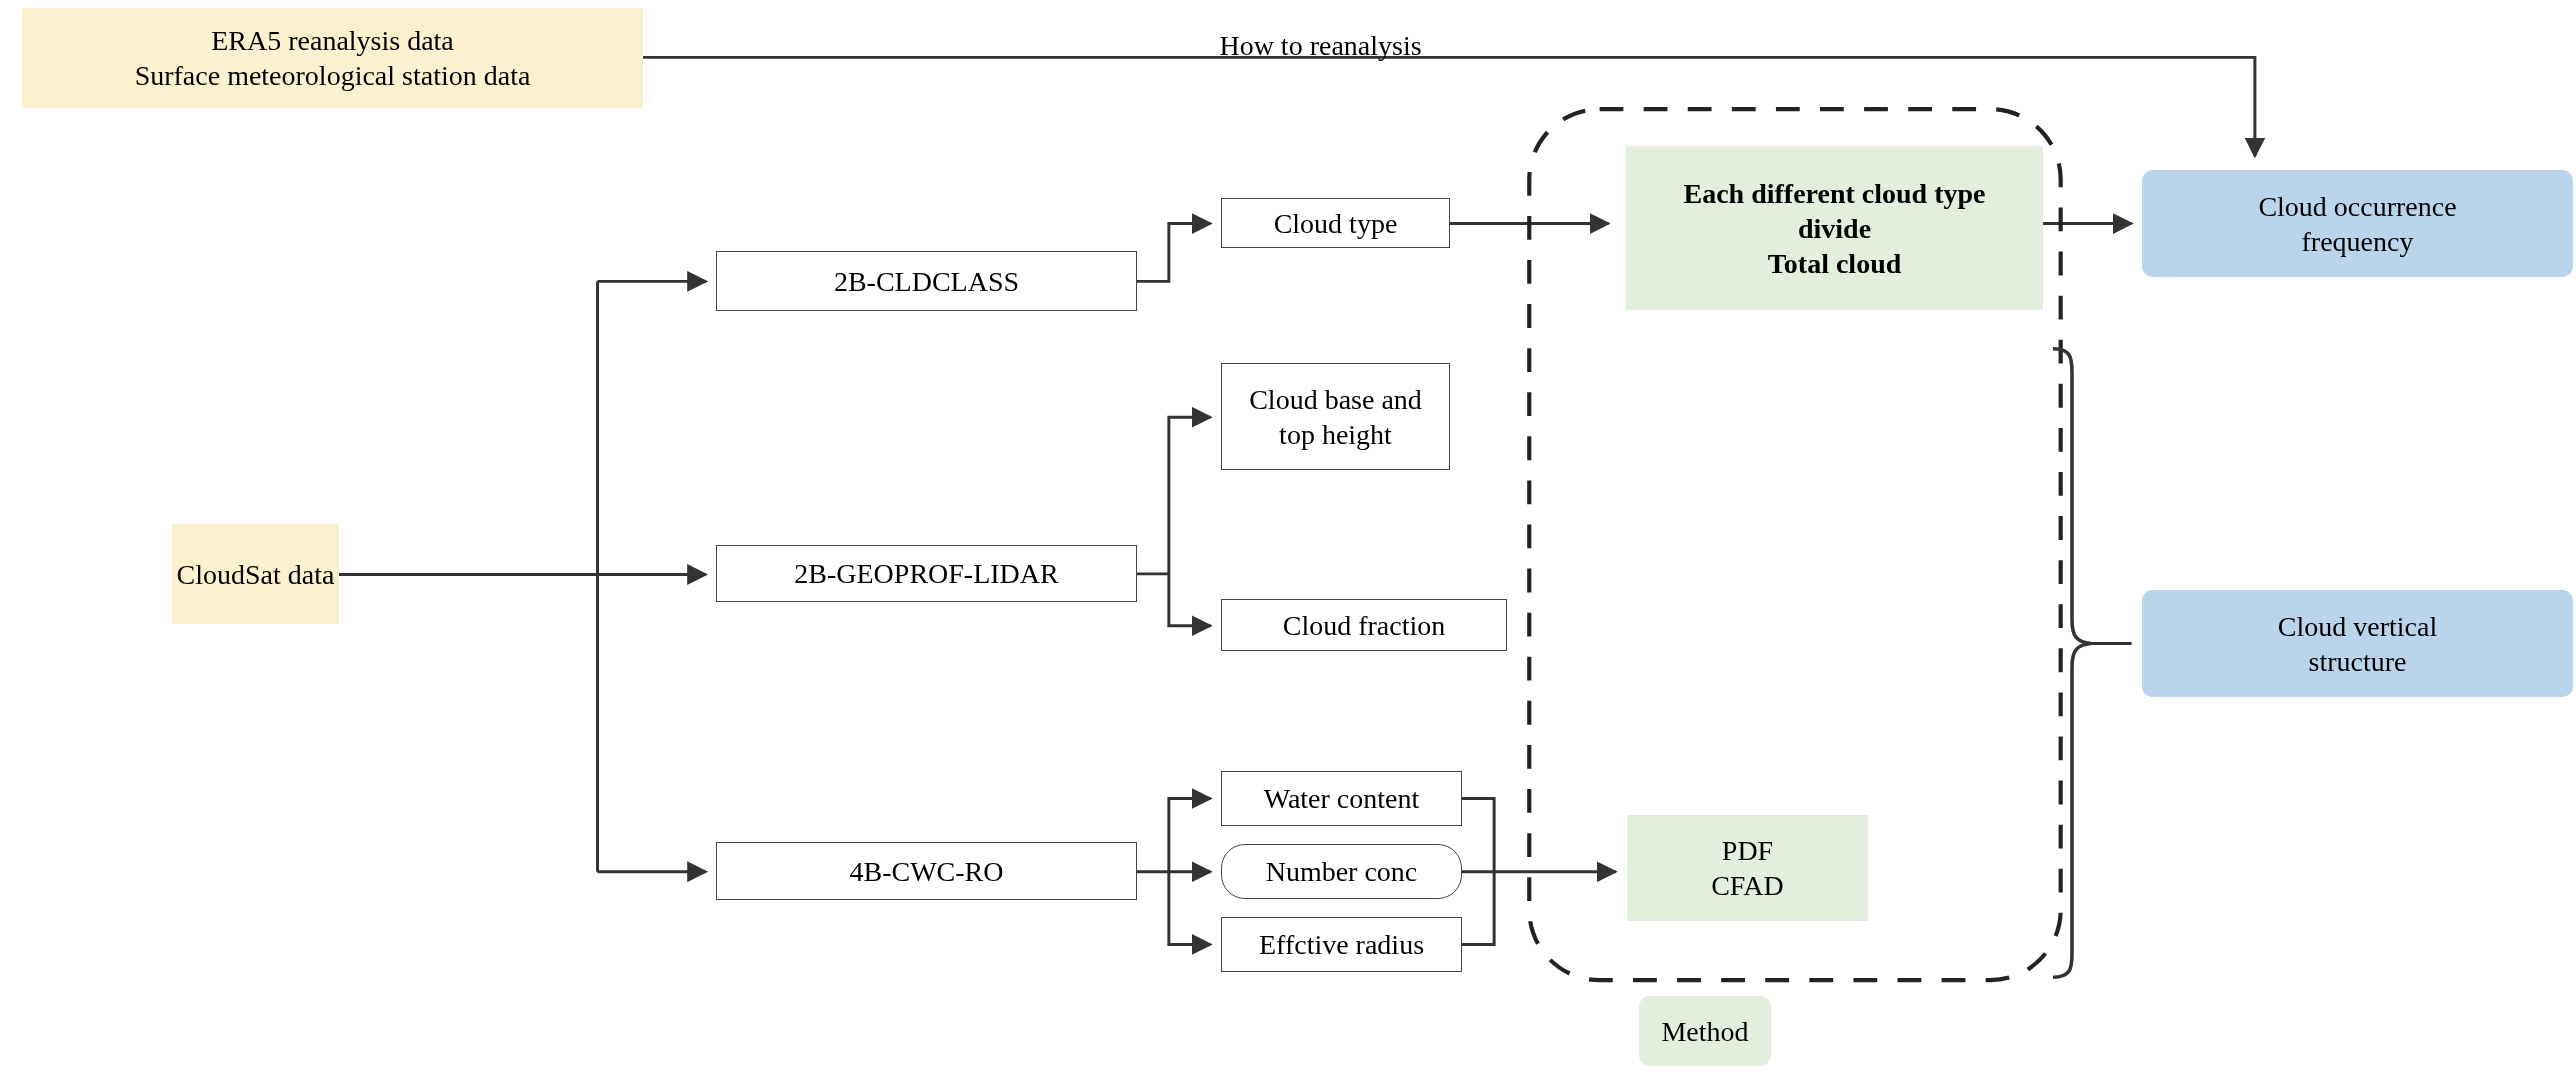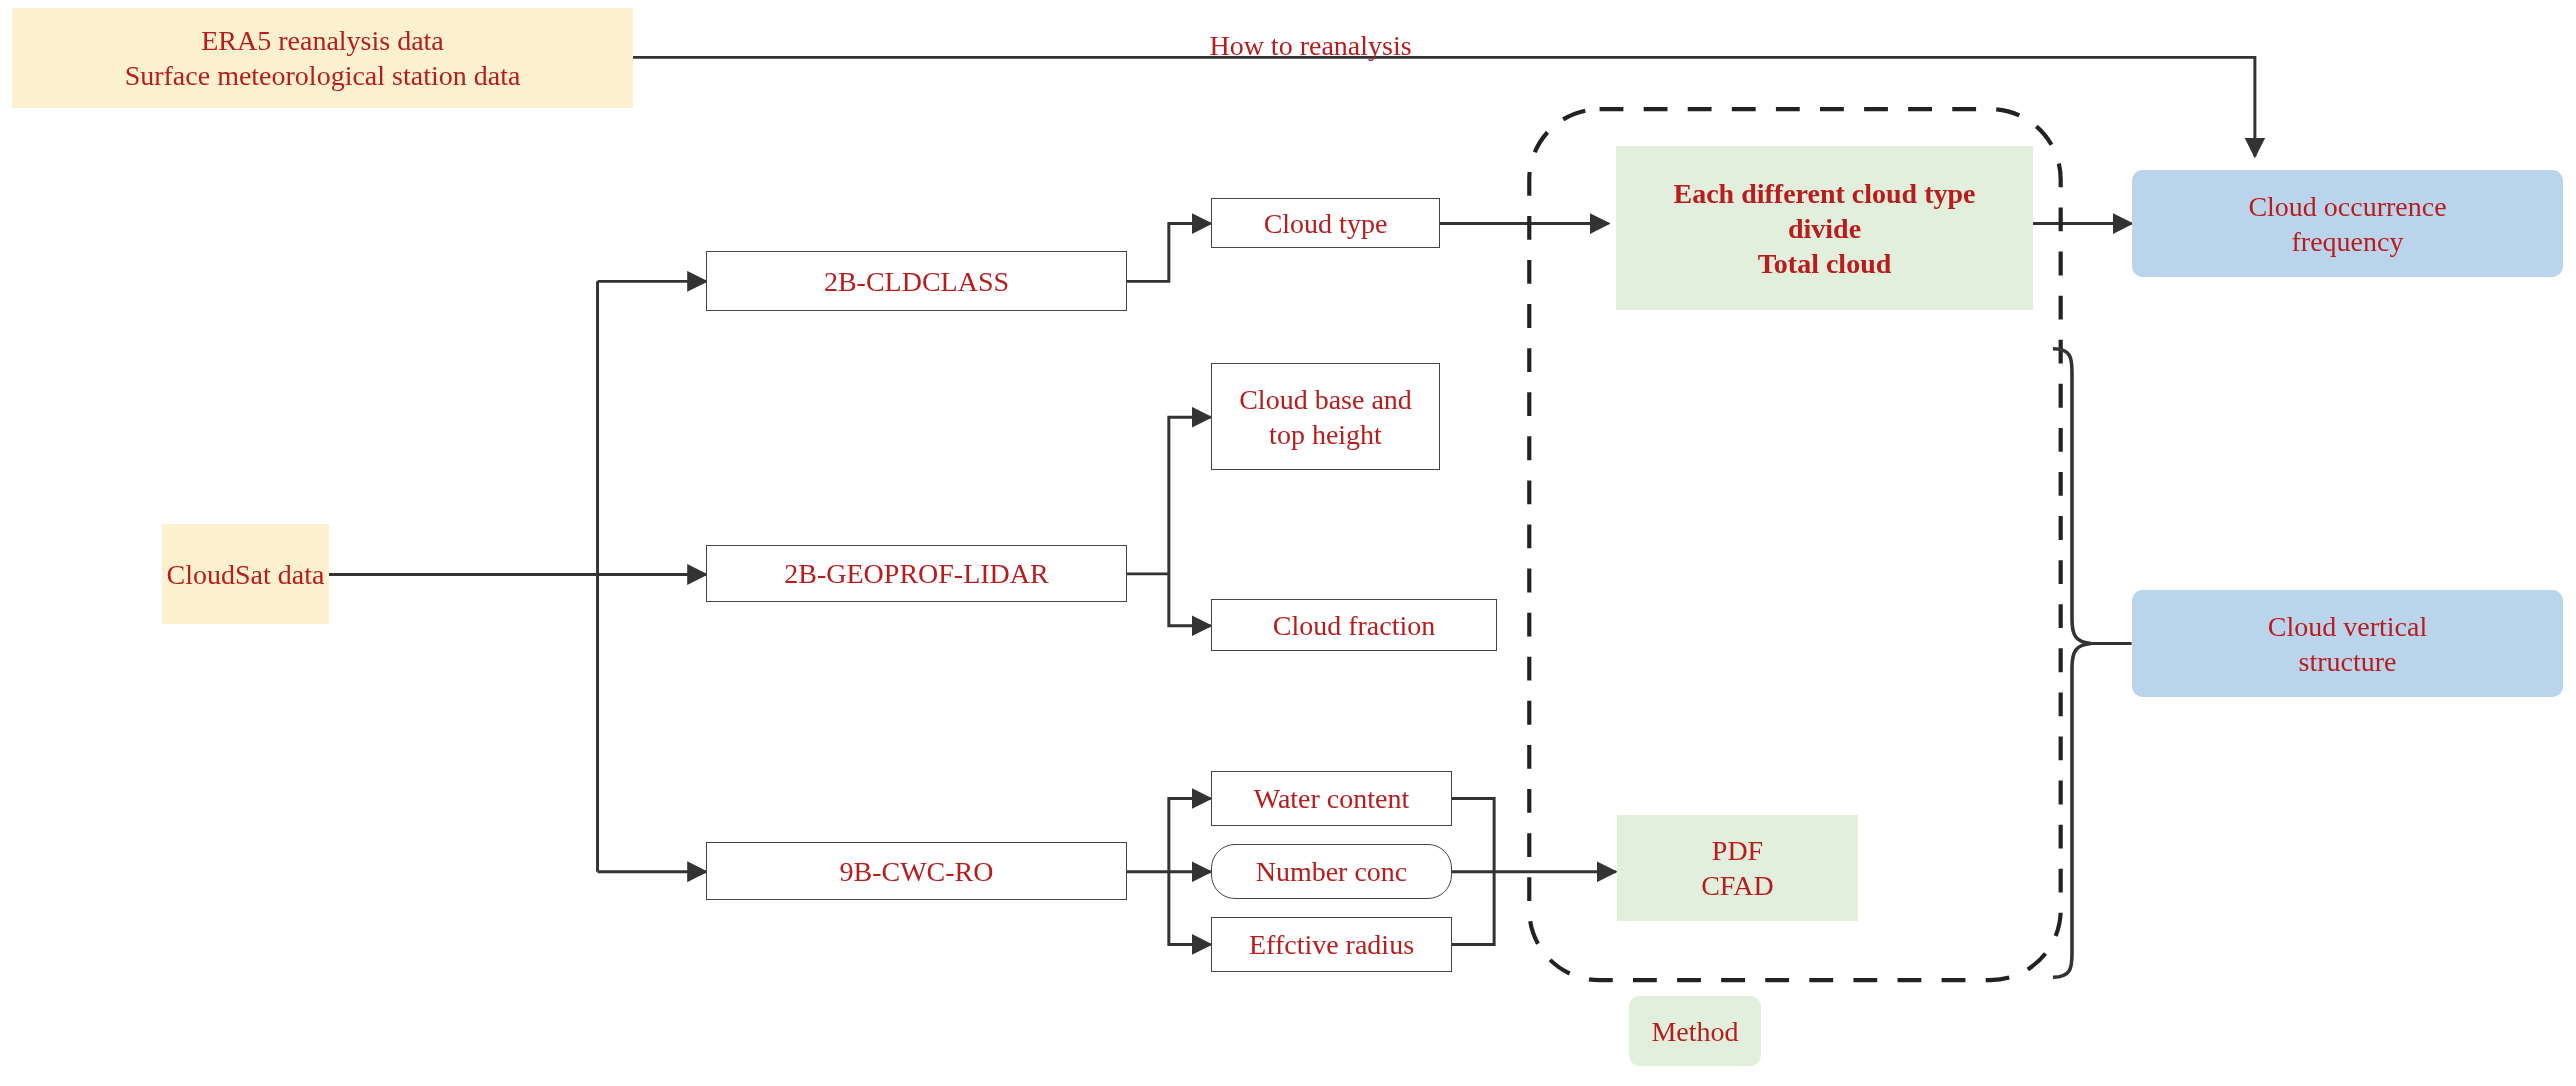--- a/index.html
+++ b/index.html
@@ -1,21 +1,21 @@
 <!DOCTYPE html>
 <html style="font-size:9.5px"><head>
 <meta charset="utf-8">
 <style>
   html,body{margin:0;padding:0;background:#ffffff;}
   body{font-family:"Liberation Serif","DejaVu Serif",serif;}
   #stage{position:relative;width:2576px;height:1087px;background:#fff;overflow:hidden;}
   #wires{position:absolute;left:0;top:0;width:2576px;height:1087px;}
 
   .node{position:absolute;display:flex;align-items:center;justify-content:center;text-align:center;
-        color:#b91c1c;line-height:1.25;box-sizing:border-box;}
+        color:#000000;line-height:1.25;box-sizing:border-box;margin-left:10px;}
   .node span{display:block;width:100%;white-space:pre-line;}
 
   .n-data{background:#fcf1cf;font-size:28px;}
   .n-prod{background:#ffffff;border:1.8px solid #444;font-size:28px;}
   .n-var{background:#ffffff;border:1.8px solid #444;font-size:28px;}
   .n-method{background:#e3efdd;font-size:28px;}
   .n-out{background:#bad4ec;border-radius:10.7px;font-size:28px;}
   .n-legend{background:#e3efdd;font-size:28px;border-radius:11px;}
   .n-edgelabel{background:transparent;font-size:28px;}
 </style>
@@ -90,21 +90,21 @@
 
   <div class="node n-prod" style="left:706px;top:251px;width:421px;height:60px;">
     <span>2B-CLDCLASS</span>
   </div>
 
   <div class="node n-prod" style="left:706px;top:545px;width:421px;height:57px;justify-content:center;">
     <span>2B-GEOPROF-LIDAR</span>
   </div>
 
   <div class="node n-prod" style="left:706px;top:842px;width:421px;height:58px;">
-    <span>9B-CWC-RO</span>
+    <span>4B-CWC-RO</span>
   </div>
 
   <div class="node n-var" style="left:1211px;top:198px;width:229px;height:50px;">
     <span>Cloud type</span>
   </div>
 
   <div class="node n-var" style="left:1211px;top:363px;width:229px;height:107px;">
     <span>Cloud base and
 top height</span>
   </div>

